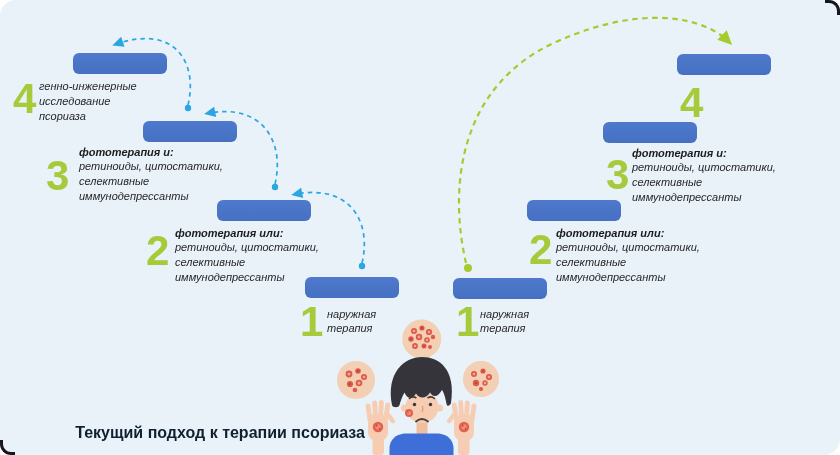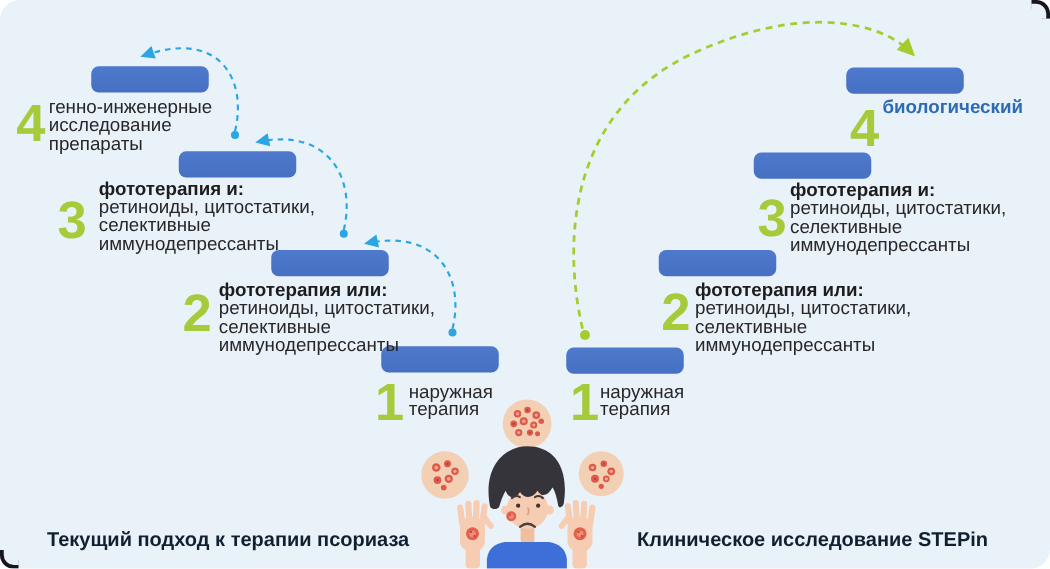--- a/index.html
+++ b/index.html
@@ -8,27 +8,27 @@
   .card { position:absolute; inset:0; background:#e9f1f9; border-radius:16px; }
   .corner-accent { position:absolute; width:15px; height:15px; z-index:6; }
   .corner-accent.tr { top:0; right:0; border-top:3px solid #16161c; border-right:3px solid #16161c; border-top-right-radius:11px; }
   .corner-accent.bl { bottom:0; left:0; border-bottom:3px solid #16161c; border-left:3px solid #16161c; border-bottom-left-radius:11px; }
 
   .bar { position:absolute; width:94px; height:21px; border-radius:6px;
          background:linear-gradient(180deg,#4e79cc,#4670c2); }
 
   .step-num { position:absolute; font-size:42px; font-weight:700; line-height:1;
               color:#a5ca3a; letter-spacing:-1px; }
-  .step-text { position:absolute; font-size:15px; line-height:14.9px; color:#272727; }
+  .step-text { position:absolute; font-size:11px; line-height:14.9px; color:#272727;font-style:italic; }
   .step-text .ln { display:block; white-space:nowrap; }
   .step-text .bold { font-weight:700; color:#1d1d1d; }
   .step-text.highlight { font-weight:700; color:#2d6cb4; }
 
   .stage-title { position:absolute; font-size:16px; font-weight:700; color:#102030;
-                 text-align:center; white-space:nowrap; }
+                 text-align:right; white-space:nowrap; }
 
   svg.overlay { position:absolute; inset:0; width:840px; height:455px; z-index:3; pointer-events:none; }
   svg.patient { position:absolute; left:330px; top:313px; width:180px; height:142px; z-index:2; }
 </style>
 </head>
 <body>
 
 <div class="page">
   <div class="card"></div>
 
@@ -39,21 +39,21 @@
 
   <div class="bar" style="left:453px; top:277.5px;"></div>
   <div class="bar" style="left:527px; top:200px;"></div>
   <div class="bar" style="left:603px; top:121.5px;"></div>
   <div class="bar" style="left:677px; top:54px;"></div>
 
   <div class="step-num" style="left:13px; top:78px;">4</div>
   <div class="step-text" style="left:39px; top:79px;">
     <span class="ln">генно-инженерные</span>
     <span class="ln">исследование</span>
-    <span class="ln">препараты</span>
+    <span class="ln">псориаза</span>
   </div>
 
   <div class="step-num" style="left:46px; top:155px;">3</div>
   <div class="step-text" style="left:79px; top:144.5px;">
     <span class="ln bold">фототерапия и:</span>
     <span class="ln">ретиноиды, цитостатики,</span>
     <span class="ln">селективные</span>
     <span class="ln">иммунодепрессанты</span>
   </div>
 
@@ -88,21 +88,20 @@
   <div class="step-num" style="left:606px; top:154px;">3</div>
   <div class="step-text" style="left:632px; top:145.5px;">
     <span class="ln bold">фототерапия и:</span>
     <span class="ln">ретиноиды, цитостатики,</span>
     <span class="ln">селективные</span>
     <span class="ln">иммунодепрессанты</span>
   </div>
 
   <div class="step-num" style="left:680px; top:82px;">4</div>
   <div class="step-text highlight" style="left:706px; top:78.5px;">
-    <span class="ln">биологический</span>
   </div>
 
   <svg class="overlay" viewBox="0 0 840 455">
     <defs>
       <marker id="mcyan" markerWidth="8" markerHeight="8" refX="5.5" refY="4" orient="auto">
         <path d="M0.6,0.9 L7.2,4 L0.6,7.1 Z" fill="#2aa7e2"></path>
       </marker>
       <marker id="mgreen" markerWidth="7.5" markerHeight="7.5" refX="5" refY="3.75" orient="auto">
         <path d="M0.5,0.7 L7,3.75 L0.5,6.8 Z" fill="#a5cc2e"></path>
       </marker>
@@ -250,17 +249,16 @@
         <rect x="124" y="100.5" width="20" height="28" rx="9" fill="#f6cdb2"></rect>
         <circle cx="134" cy="114" r="5.2" fill="#e2604f"></circle>
         <circle cx="134" cy="114" r="2.7" fill="#ef8d77"></circle>
         <circle cx="132.7" cy="112.5" r="0.9" fill="#c04434"></circle>
         <circle cx="135.6" cy="115.8" r="0.9" fill="#c04434"></circle>
       </g>
     </g>
   </svg>
 
   <div class="stage-title" style="left:0; top:424px; width:365px;">Текущий подход к терапии псориаза</div>
-  <div class="stage-title" style="left:480px; top:424px; width:340px;">Клиническое исследование STEPin</div>
 
   <div class="corner-accent tr"></div>
   <div class="corner-accent bl"></div>
 </div>
 
 </body></html>

